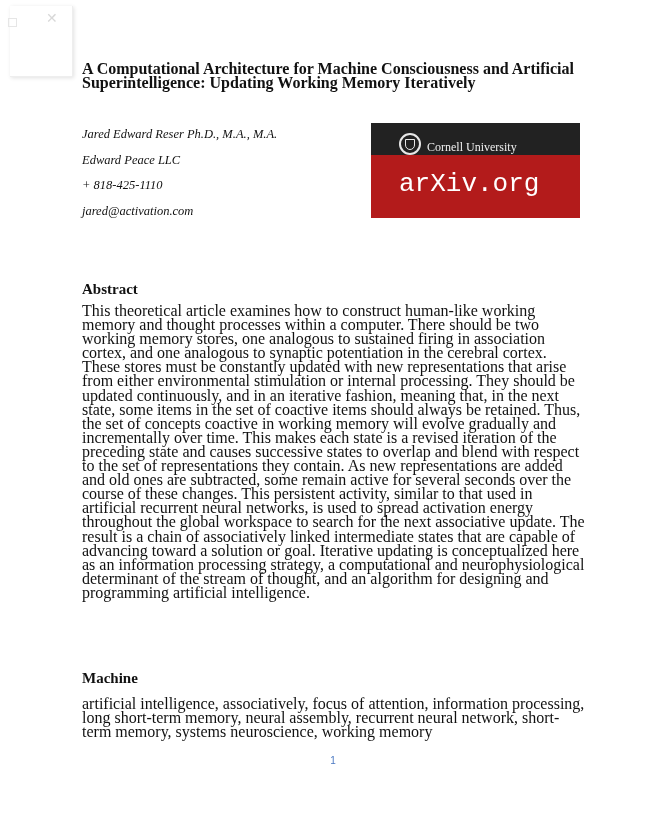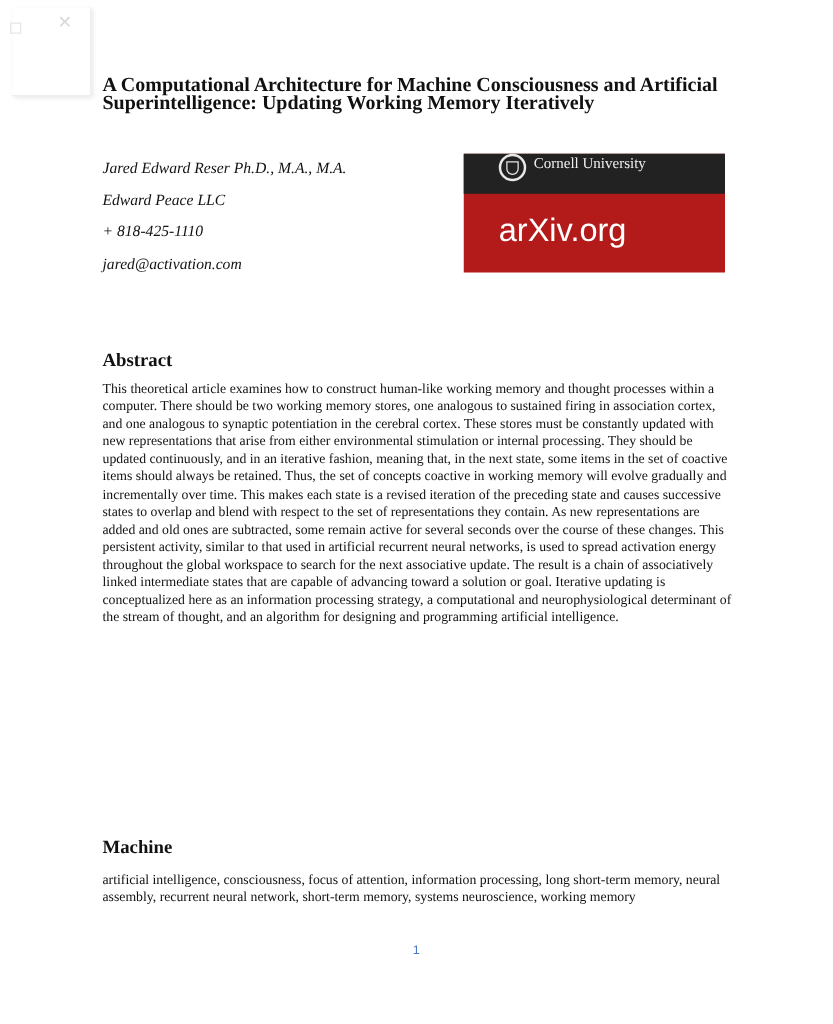--- a/index.html
+++ b/index.html
@@ -28,44 +28,44 @@
       font-weight: bold; font-size: 16px; line-height: 14px;
     }
     .author-line {
       position: absolute; left: 82px; font-size: 12.5px; line-height: 14px; font-style: italic;
     }
     .logo {
       position: absolute; left: 371px; top: 123px; width: 209px; height: 95px;
       background: #b31b1b;
     }
     .logo .top {
-      height: 32px; background: #222222; display: flex; align-items: flex-start;
+      height: 32px; background: #222222; display: flex; align-items: flex-end;
       padding-left: 28px;
     }
     .logo .seal {
       width: 22px; height: 22px; border-radius: 50%; border: 2px solid #e8e8e8;
       box-sizing: border-box; display: flex; align-items: center; justify-content: center;
     }
     .logo .seal .inner {
       width: 10px; height: 11px; border: 1.5px solid #e8e8e8; border-radius: 0 0 5px 5px;
       box-sizing: border-box;
     }
     .logo .uni {
       color: #f0f0f0; font-size: 12px; margin-left: 6px;
       font-family: "Liberation Serif", serif;
     }
     .logo .arxiv {
-      color: #ffffff; font-family: Liberation Sans, sans-serif;
+      color: #ffffff; font-family: Liberation Mono, monospace;
       font-size: 26px; padding-left: 28px; margin-top: 14px; line-height: 30px;
     }
     .heading {
       position: absolute; left: 82px; font-weight: bold; font-size: 15px;
     }
     .para {
-      position: absolute; left: 82px; width: 505px; font-size: 11px; line-height: 14.1px;
+      position: absolute; left: 82px; width: 505px; font-size: 16px; line-height: 14.1px;
     }
     .page-number {
       position: absolute; left: 0; width: 666px; top: 755px; text-align: center;
       font-family: "Liberation Sans", sans-serif; font-size: 10px; color: #4a78c2;
     }
   </style>
 </head>
 <body>
 
 <div class="ghost-window">
@@ -87,15 +87,15 @@
       </span>
     <span class="uni">Cornell University</span>
   </div>
   <div class="arxiv">arXiv.org</div>
 </div>
 
 <div class="heading" style="top:281px">Abstract</div>
 <div class="para" style="top:304px">This theoretical article examines how to construct human-like working memory and thought processes within a computer. There should be two working memory stores, one analogous to sustained firing in association cortex, and one analogous to synaptic potentiation in the cerebral cortex. These stores must be constantly updated with new representations that arise from either environmental stimulation or internal processing. They should be updated continuously, and in an iterative fashion, meaning that, in the next state, some items in the set of coactive items should always be retained. Thus, the set of concepts coactive in working memory will evolve gradually and incrementally over time. This makes each state is a revised iteration of the preceding state and causes successive states to overlap and blend with respect to the set of representations they contain. As new representations are added and old ones are subtracted, some remain active for several seconds over the course of these changes. This persistent activity, similar to that used in artificial recurrent neural networks, is used to spread activation energy throughout the global workspace to search for the next associative update. The result is a chain of associatively linked intermediate states that are capable of advancing toward a solution or goal. Iterative updating is conceptualized here as an information processing strategy, a computational and neurophysiological determinant of the stream of thought, and an algorithm for designing and programming artificial intelligence.</div>
 
 <div class="heading" style="top:670px">Machine</div>
-<div class="para" style="top:697px">artificial intelligence, consciousness, focus of attention, information processing, long short-term memory, neural assembly, recurrent neural network, short-term memory, systems neuroscience, working memory</div>
+<div class="para" style="top:697px">artificial intelligence, associatively, focus of attention, information processing, long short-term memory, neural assembly, recurrent neural network, short-term memory, systems neuroscience, working memory</div>
 
 <div class="page-number">1</div>
 
 </body></html>

